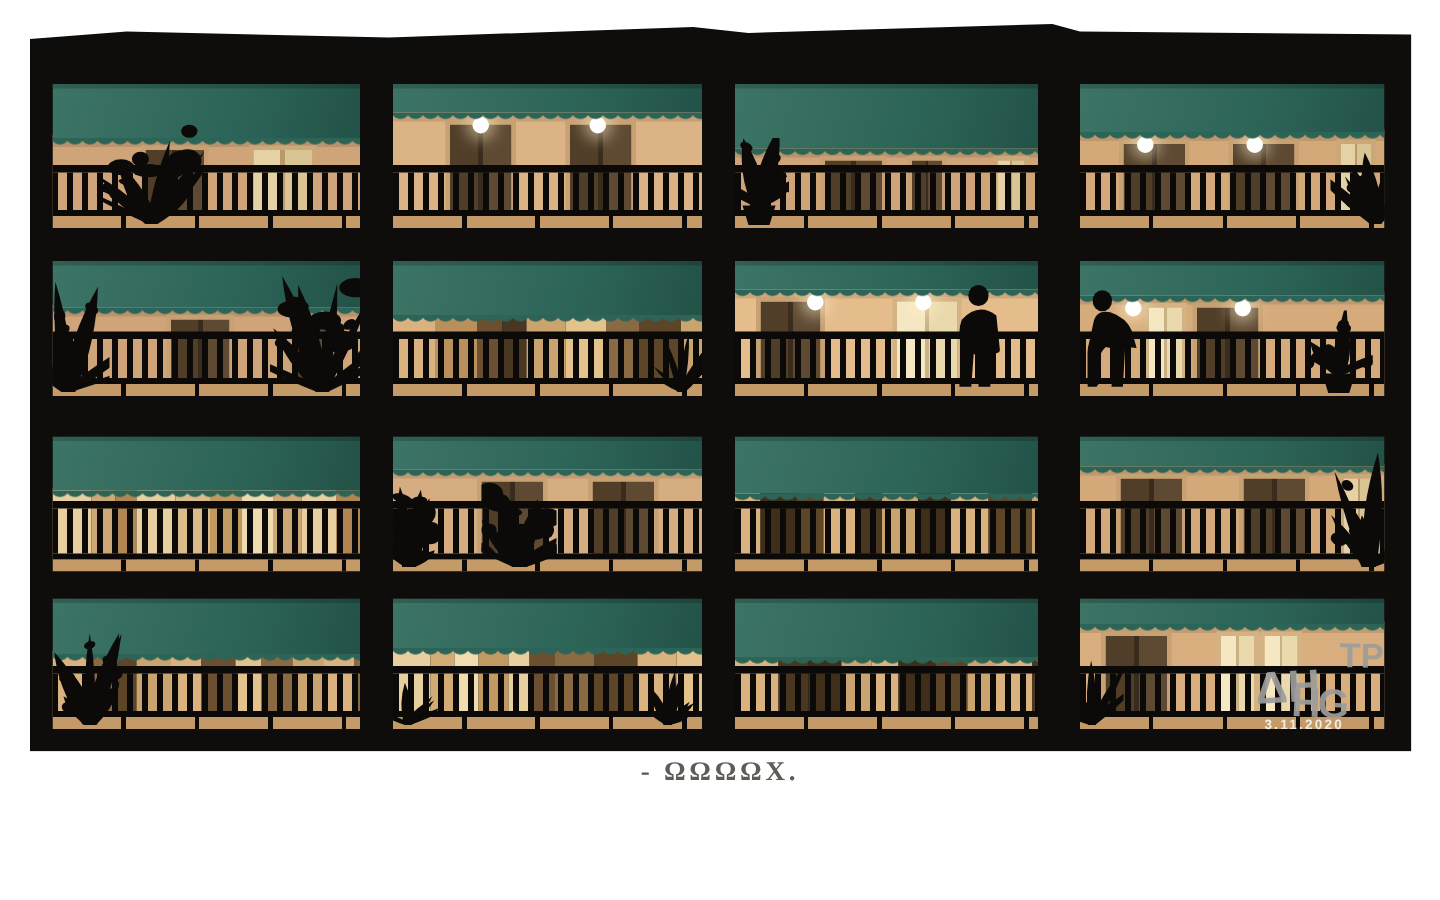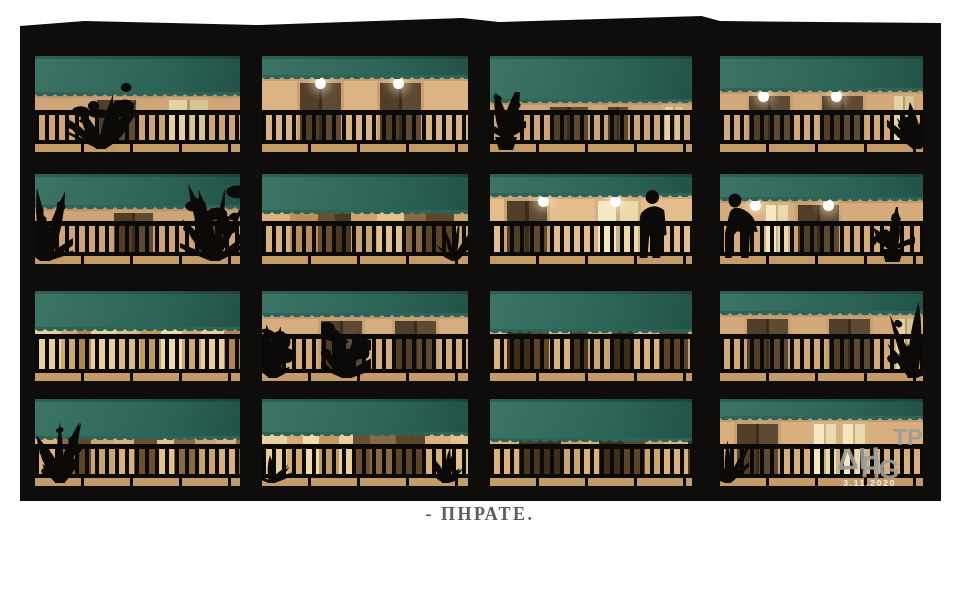--- a/index.html
+++ b/index.html
@@ -584,15 +584,15 @@
     </div>
 
   <div class="sig">
     <span class="sig-part sig-1" style="color: rgb(157, 157, 155);">ΔΗ</span>
     <span class="sig-part sig-2" style="color: rgb(157, 157, 155);">ΤΡ</span>
     <span class="sig-part sig-3" style="color: rgb(157, 157, 155);">ΗG</span>
     <span class="sig-date" style="color: rgb(239, 236, 228);">3.11.2020</span>
   </div>
 
   <div class="caption" style="color: rgb(95, 91, 86);">
-    <div class="caption-line1">- ΠΗΡΑΤΕ.</div>
+    <div class="caption-line1">- ΩΩΩΩΧ.</div>
   </div>
 </div>
 
 </body></html>

